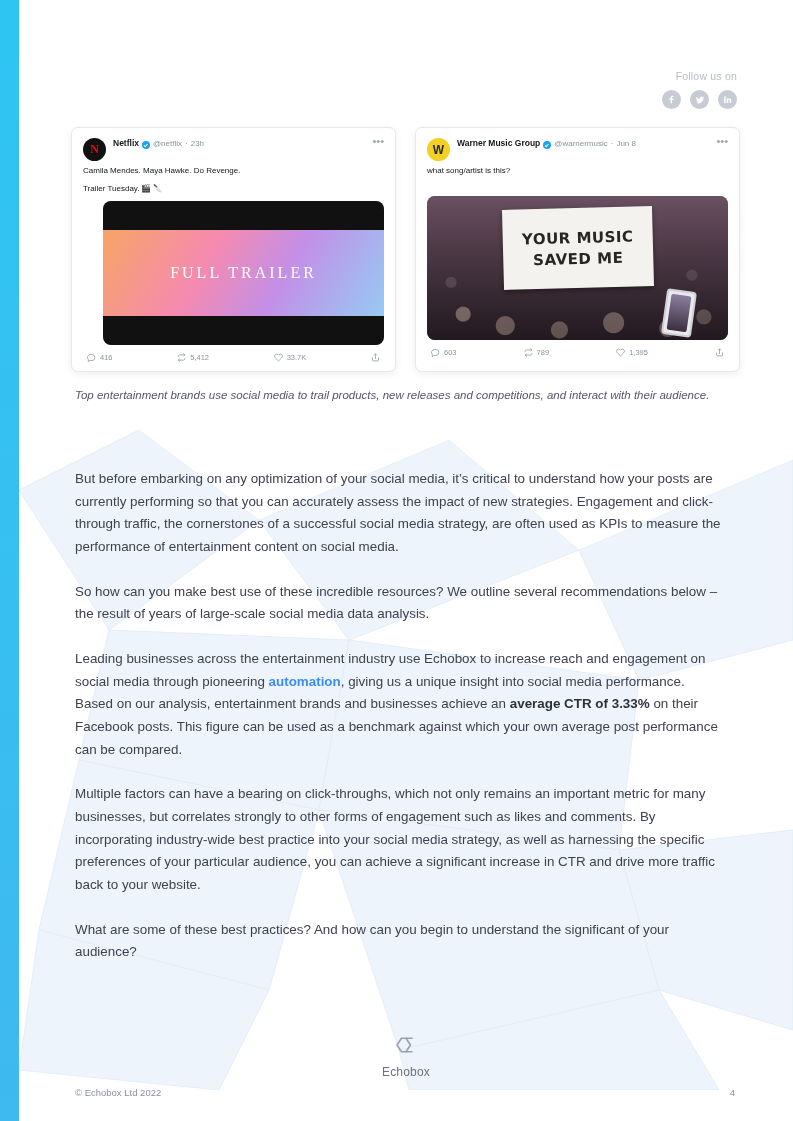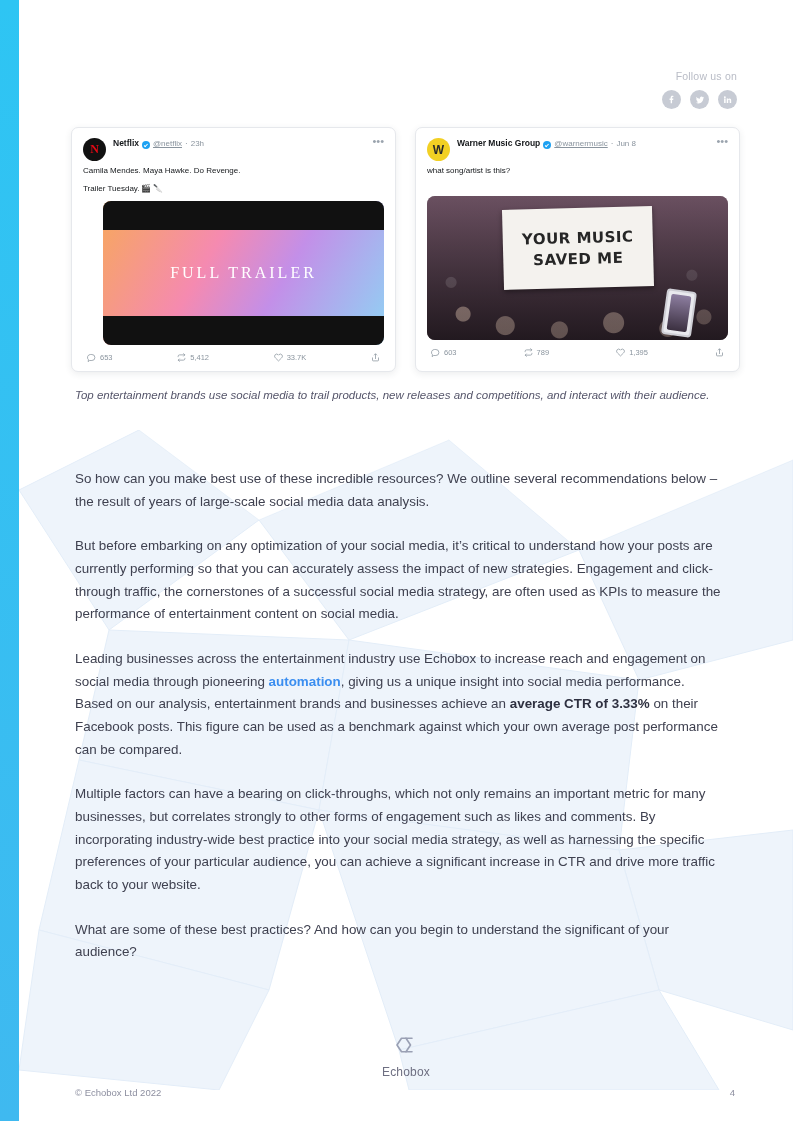--- a/index.html
+++ b/index.html
@@ -132,21 +132,21 @@
   }
   .tw-verify:after{
     content:"";
     position:absolute;
     left:2px; top:3.2px;
     width:3px; height:1.4px;
     border-left:1.1px solid #fff;
     border-bottom:1.1px solid #fff;
     transform: rotate(-45deg);
   }
-  .tw-handle { font-size: 8px; color: #8a949e; text-decoration: underline; }
+  .tw-handle { font-size: 8px; color: #8a949e; }
   .tw-dot { font-size: 8px; color: #8a949e; }
   .tw-time { font-size: 8px; color: #8a949e; }
   .tw-more { font-size: 11px; color: #9aa3ad; line-height: .6; padding-left:4px;}
   .tw-text {
     font-size: 8px;
     color: #14171a;
     margin-top: 4px;
     line-height: 1.45;
   }
   .tw-text2 { margin-top: 6px; }
@@ -382,21 +382,21 @@
           <div class="bar-top"></div>
           <div class="bar-bot"></div>
           <div class="nf-line1">FULL TRAILER</div>
         </div>
 
         <div class="tw-actions">
           <div class="tw-act">
             <svg width="9" height="9" viewBox="0 0 24 24" fill="none" stroke="#8a949e" stroke-width="2">
                 <path d="M21 12a8 8 0 0 1-8 8H7l-4 3 1-5a8 8 0 0 1 5-14h4a8 8 0 0 1 8 8z"></path>
               </svg>
-            <span>653</span>
+            <span>416</span>
           </div>
           <div class="tw-act">
             <svg width="9" height="9" viewBox="0 0 24 24" fill="none" stroke="#8a949e" stroke-width="2">
                 <path d="M17 1l4 4-4 4"></path>
                 <path d="M3 11V9a4 4 0 0 1 4-4h14"></path>
                 <path d="M7 23l-4-4 4-4"></path>
                 <path d="M21 13v2a4 4 0 0 1-4 4H3"></path>
               </svg>
             <span>5,412</span>
           </div>
@@ -471,22 +471,22 @@
               </svg>
           </div>
         </div>
       </div>
 
     </div>
 
     <div class="caption">Top entertainment brands use social media to trail products, new releases and competitions, and interact with their audience.</div>
 
     <div class="body-copy">
+      <p>But before embarking on any optimization of your social media, it’s critical to understand how your posts are currently performing so that you can accurately assess the impact of new strategies. Engagement and click-through traffic, the cornerstones of a successful social media strategy, are often used as KPIs to measure the performance of entertainment content on social media.</p>
       <p>So how can you make best use of these incredible resources? We outline several recommendations below – the result of years of large-scale social media data analysis.</p>
-      <p>But before embarking on any optimization of your social media, it’s critical to understand how your posts are currently performing so that you can accurately assess the impact of new strategies. Engagement and click-through traffic, the cornerstones of a successful social media strategy, are often used as KPIs to measure the performance of entertainment content on social media.</p>
       <p><span>Leading businesses across the entertainment industry use Echobox to increase reach and engagement on social media through pioneering </span><a class="link">automation</a><span>, giving us a unique insight into social media performance. Based on our analysis, entertainment brands and businesses achieve an </span><span class="bold">average CTR of 3.33%</span><span> on their Facebook posts. This figure can be used as a benchmark against which your own average post performance can be compared.</span></p>
       <p>Multiple factors can have a bearing on click-throughs, which not only remains an important metric for many businesses, but correlates strongly to other forms of engagement such as likes and comments. By incorporating industry-wide best practice into your social media strategy, as well as harnessing the specific preferences of your particular audience, you can achieve a significant increase in CTR and drive more traffic back to your website.</p>
       <p>What are some of these best practices? And how can you begin to understand the significant of your audience?</p>
     </div>
 
     <div class="footer-logo">
       <div class="mark">
         <svg width="30" height="30" viewBox="0 0 40 40" fill="none" stroke="#9aa0b4" stroke-width="2.2" stroke-linejoin="round" stroke-linecap="round">
           <path d="M28 11 L14 11 L8 20 L14 29 L28 29"></path>
           <path d="M20 11 L26 20 L20 29"></path>

